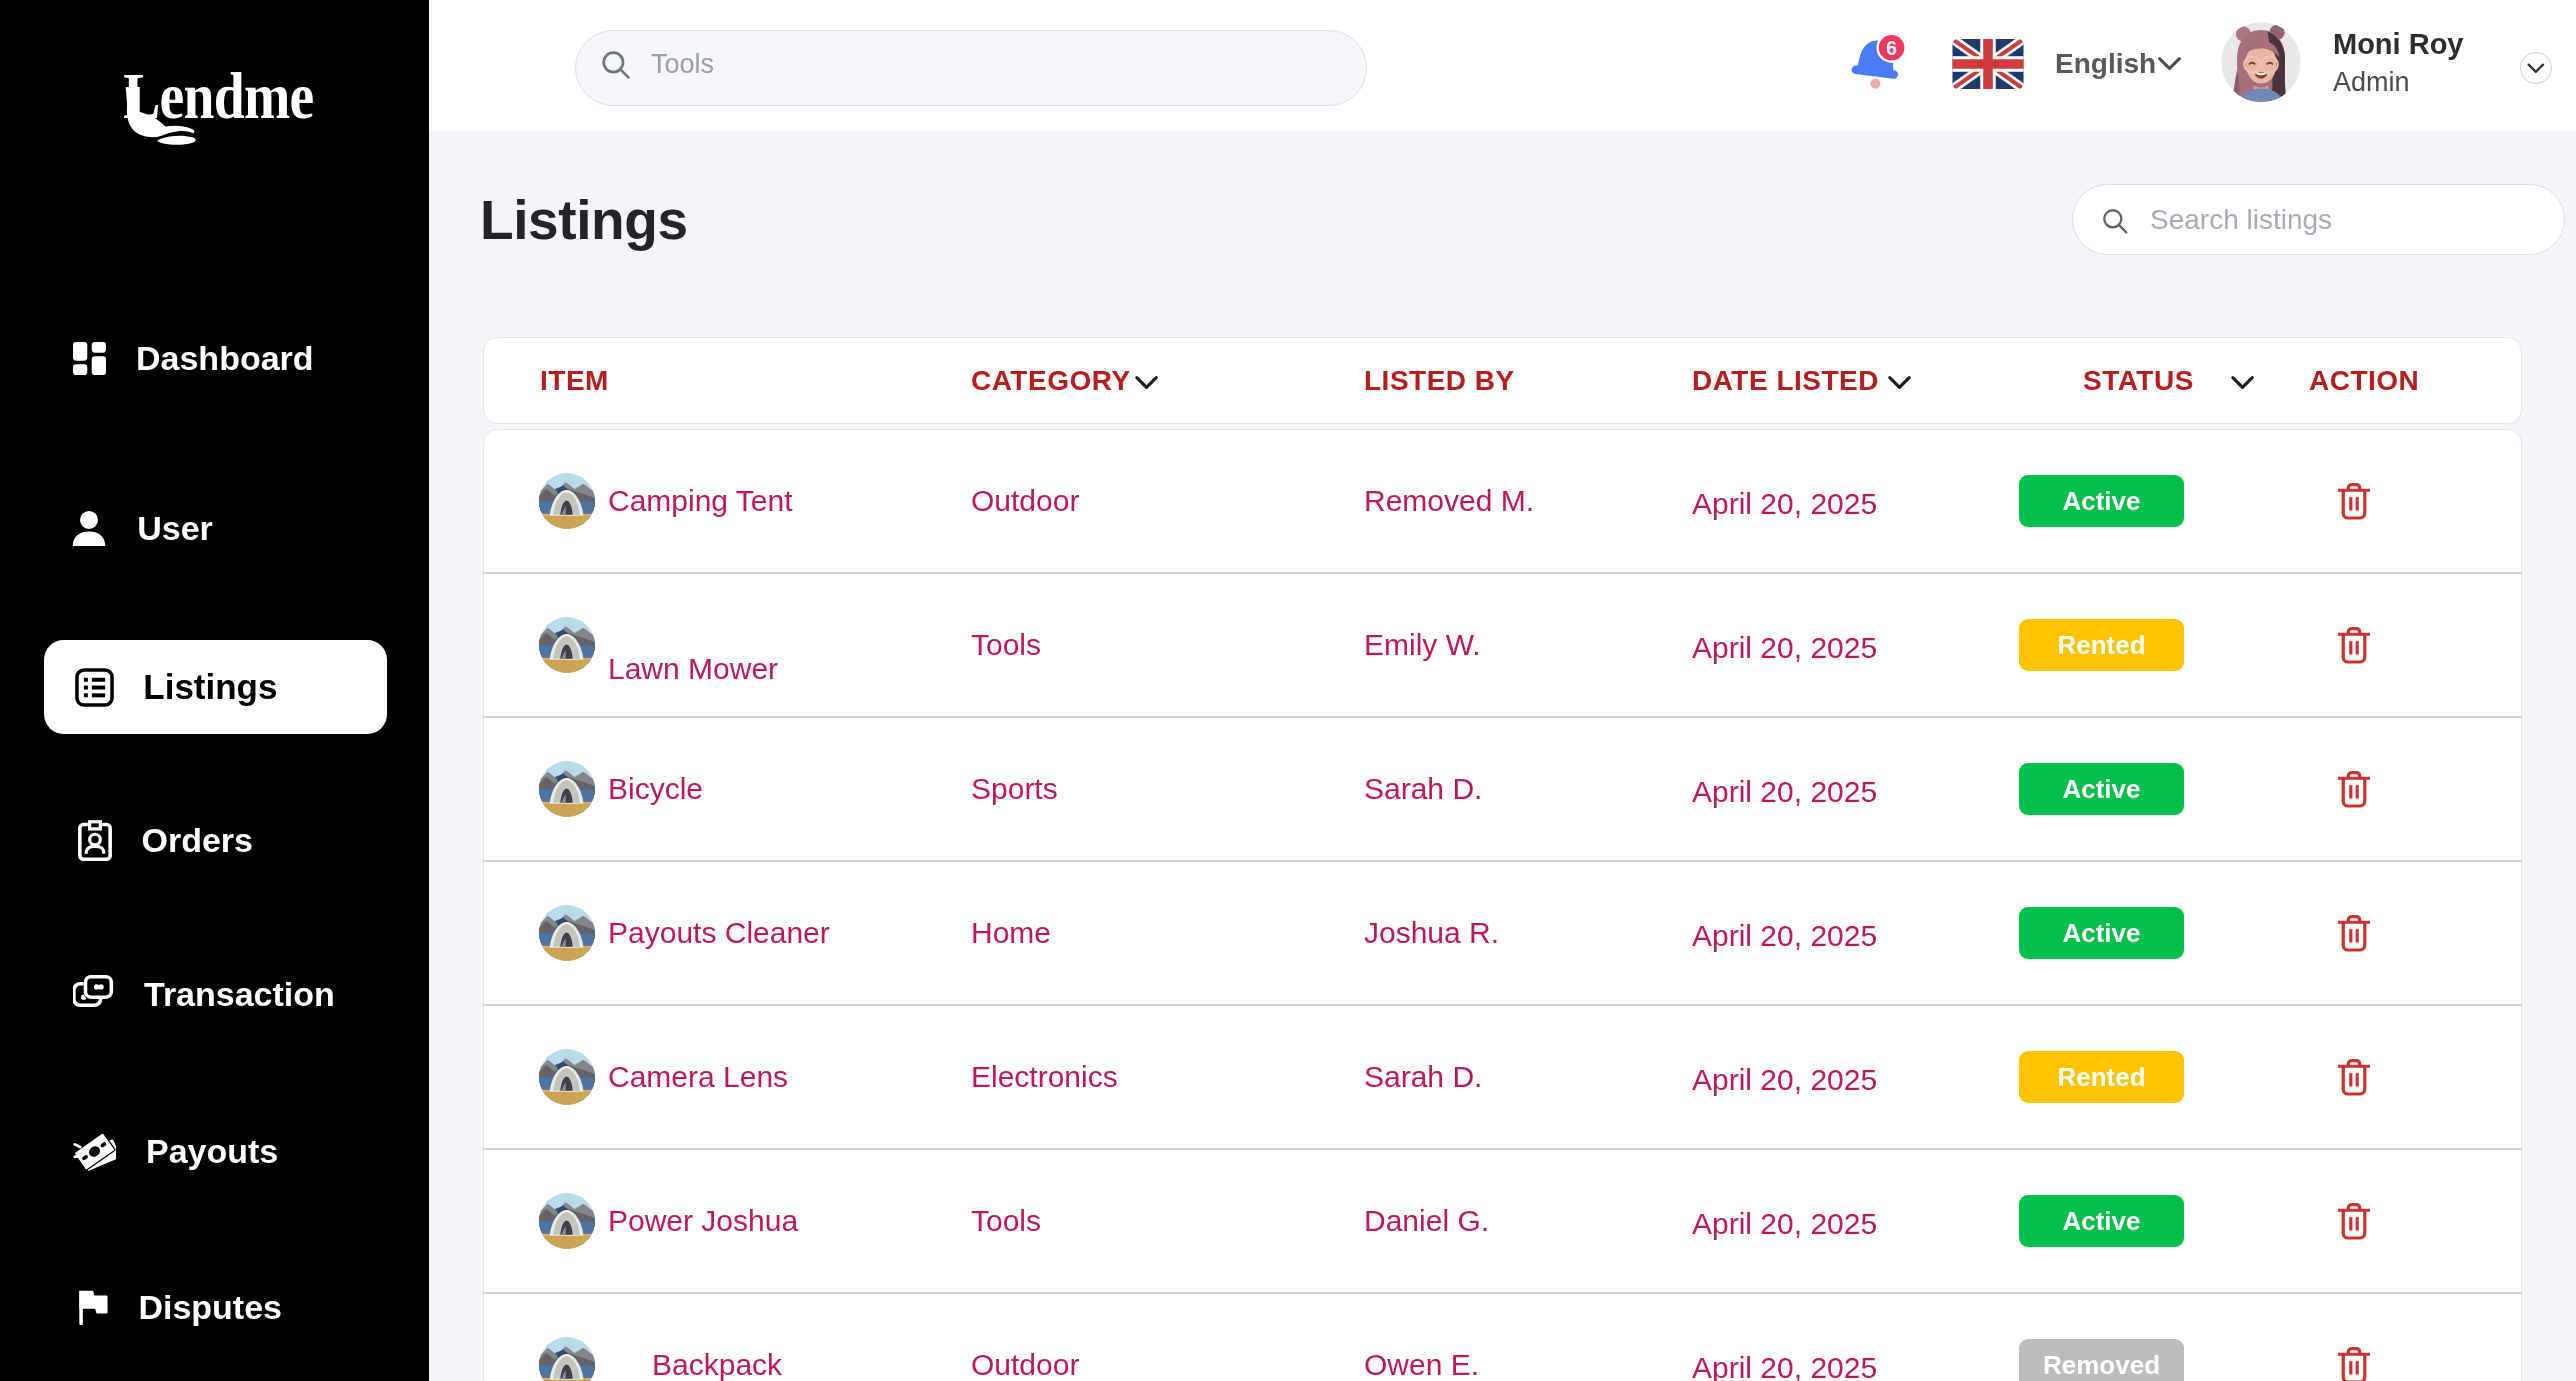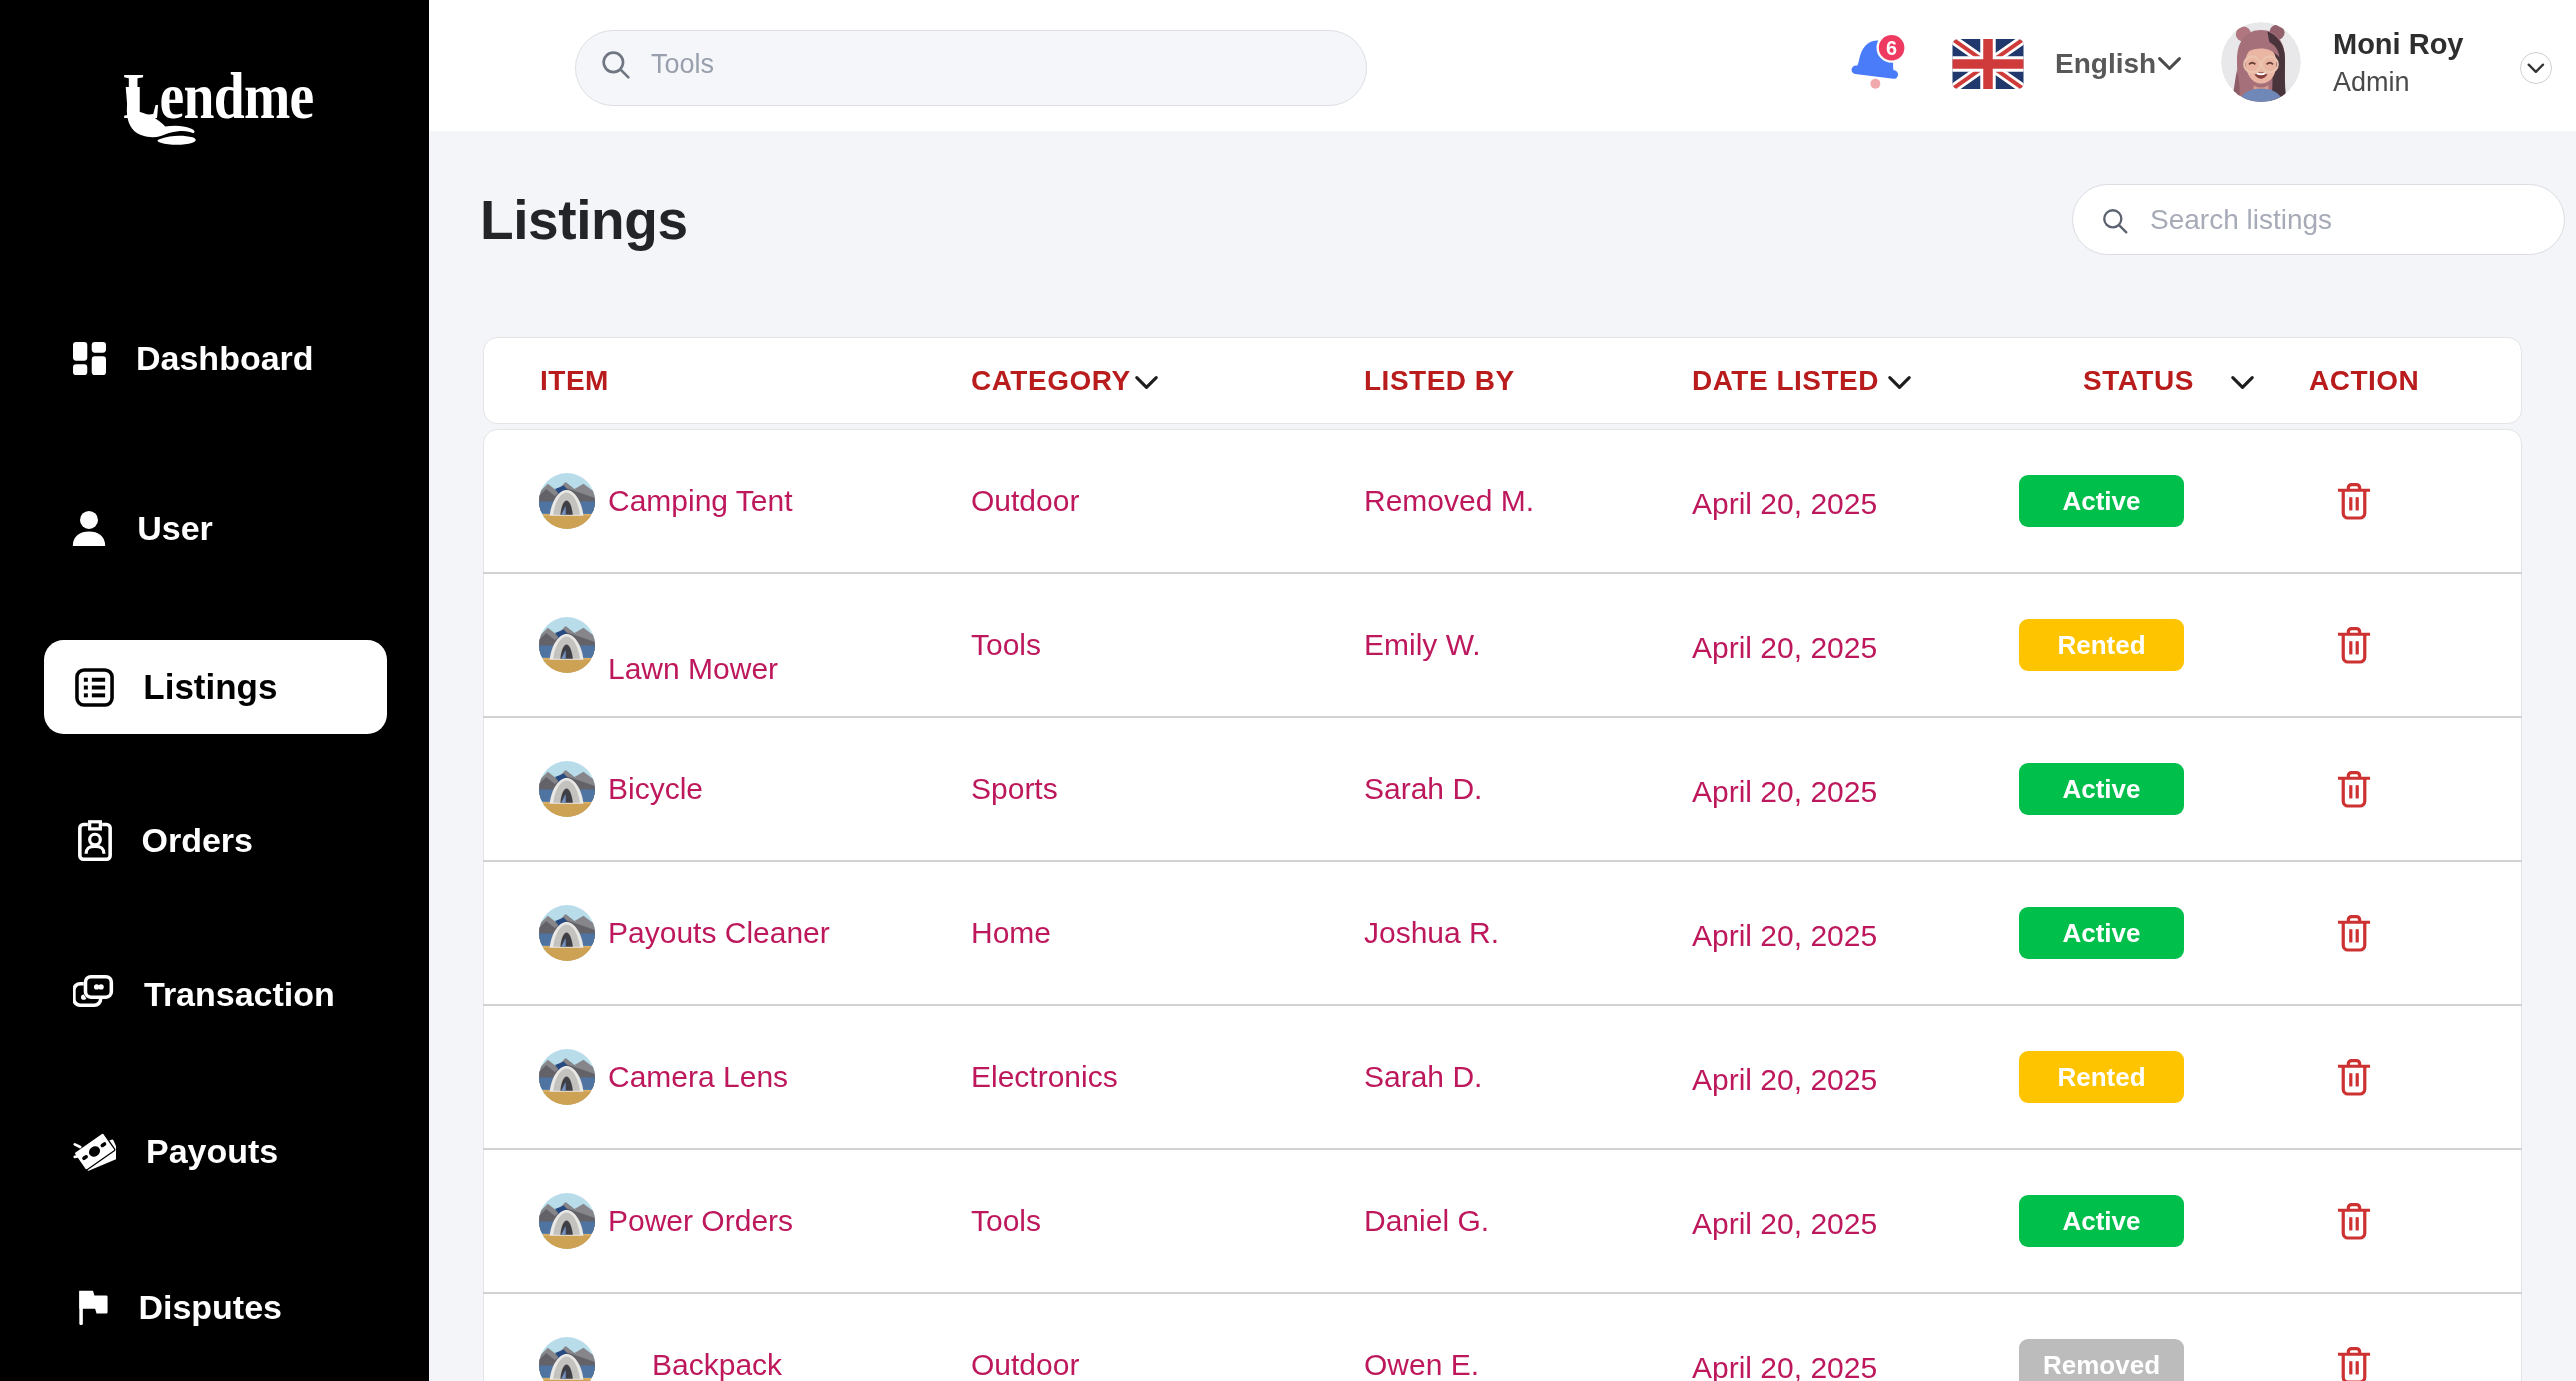--- a/index.html
+++ b/index.html
@@ -398,21 +398,21 @@
     <path d="M16 47 C 18 31, 25 22, 31 22 C 37 22, 44 31, 46 47 Z" fill="#c3c2bf"></path>
     <path d="M24 47 C 25 37, 28 31, 31 31 C 34 31, 37 37, 38 47 Z" fill="#3f4046"></path>
     <path d="M25 47 L30 37 L30 47 Z" fill="#7692c2"></path>
   </g>
   <defs>
       <clipPath id="tc5">
         <circle cx="31.5" cy="31.5" r="31.5"></circle>
       </clipPath>
     </defs>
 </svg>
-<div class="cell" style="left:608px; top:1221px;">Power Orders</div>
+<div class="cell" style="left:608px; top:1221px;">Power Joshua</div>
 <div class="cell" style="left:971px; top:1221px;">Tools</div>
 <div class="cell" style="left:1364px; top:1221px;">Daniel G.</div>
 <div class="cell" style="left:1692px; top:1224px;">April 20, 2025</div>
 <div class="badge" style="left:2019px; top:1221px; background:#00bf4b;">Active</div>
 <svg class="abs" style="left:2337px; top:1202px;" width="34" height="38" viewBox="0 0 36 40">
   <line x1="1" y1="8.6" x2="35" y2="8.6" stroke="#cd3131" stroke-width="3.4"></line>
   <path d="M12 8 V6 a3.4 3.4 0 0 1 3.4 -3.4 h5.2 a3.4 3.4 0 0 1 3.4 3.4 V8" fill="none" stroke="#cd3131" stroke-width="3.4"></path>
   <path d="M6.6 8.6 v24.4 a5 5 0 0 0 5 5 h12.8 a5 5 0 0 0 5 -5 V8.6" fill="none" stroke="#cd3131" stroke-width="3.4"></path>
   <line x1="14.6" y1="16" x2="14.6" y2="30" stroke="#cd3131" stroke-width="3.4"></line>
   <line x1="21.4" y1="16" x2="21.4" y2="30" stroke="#cd3131" stroke-width="3.4"></line>

